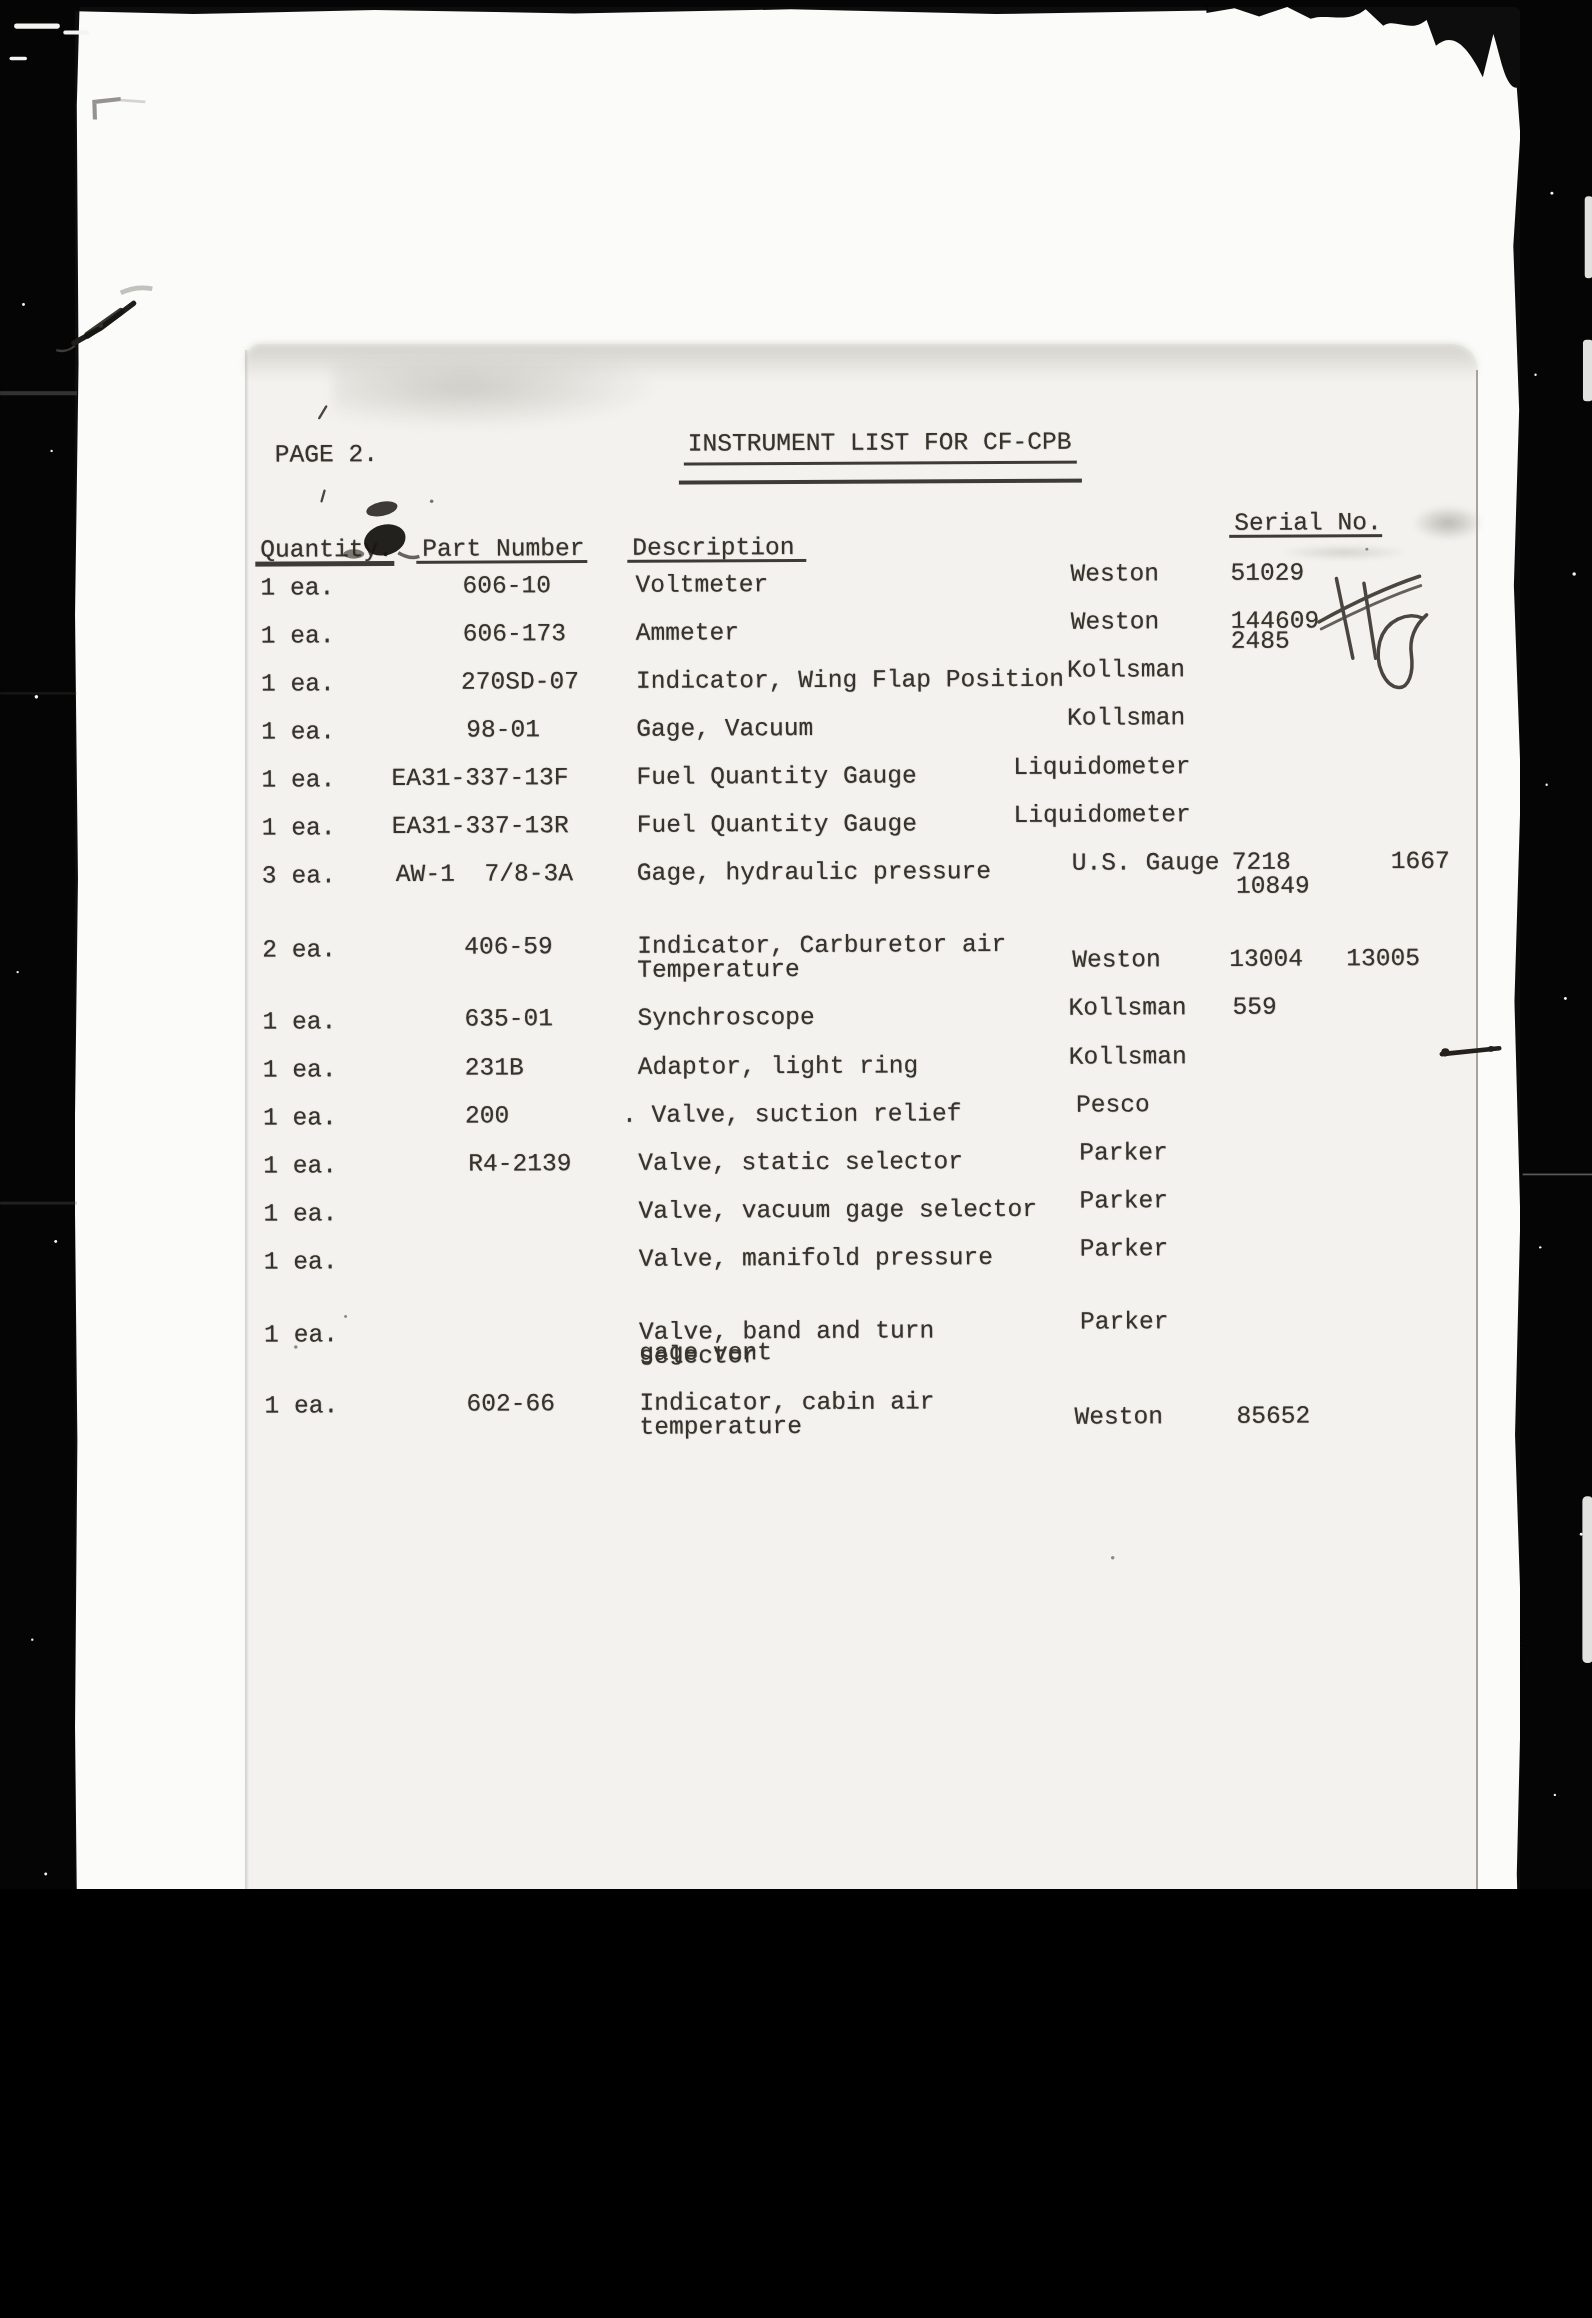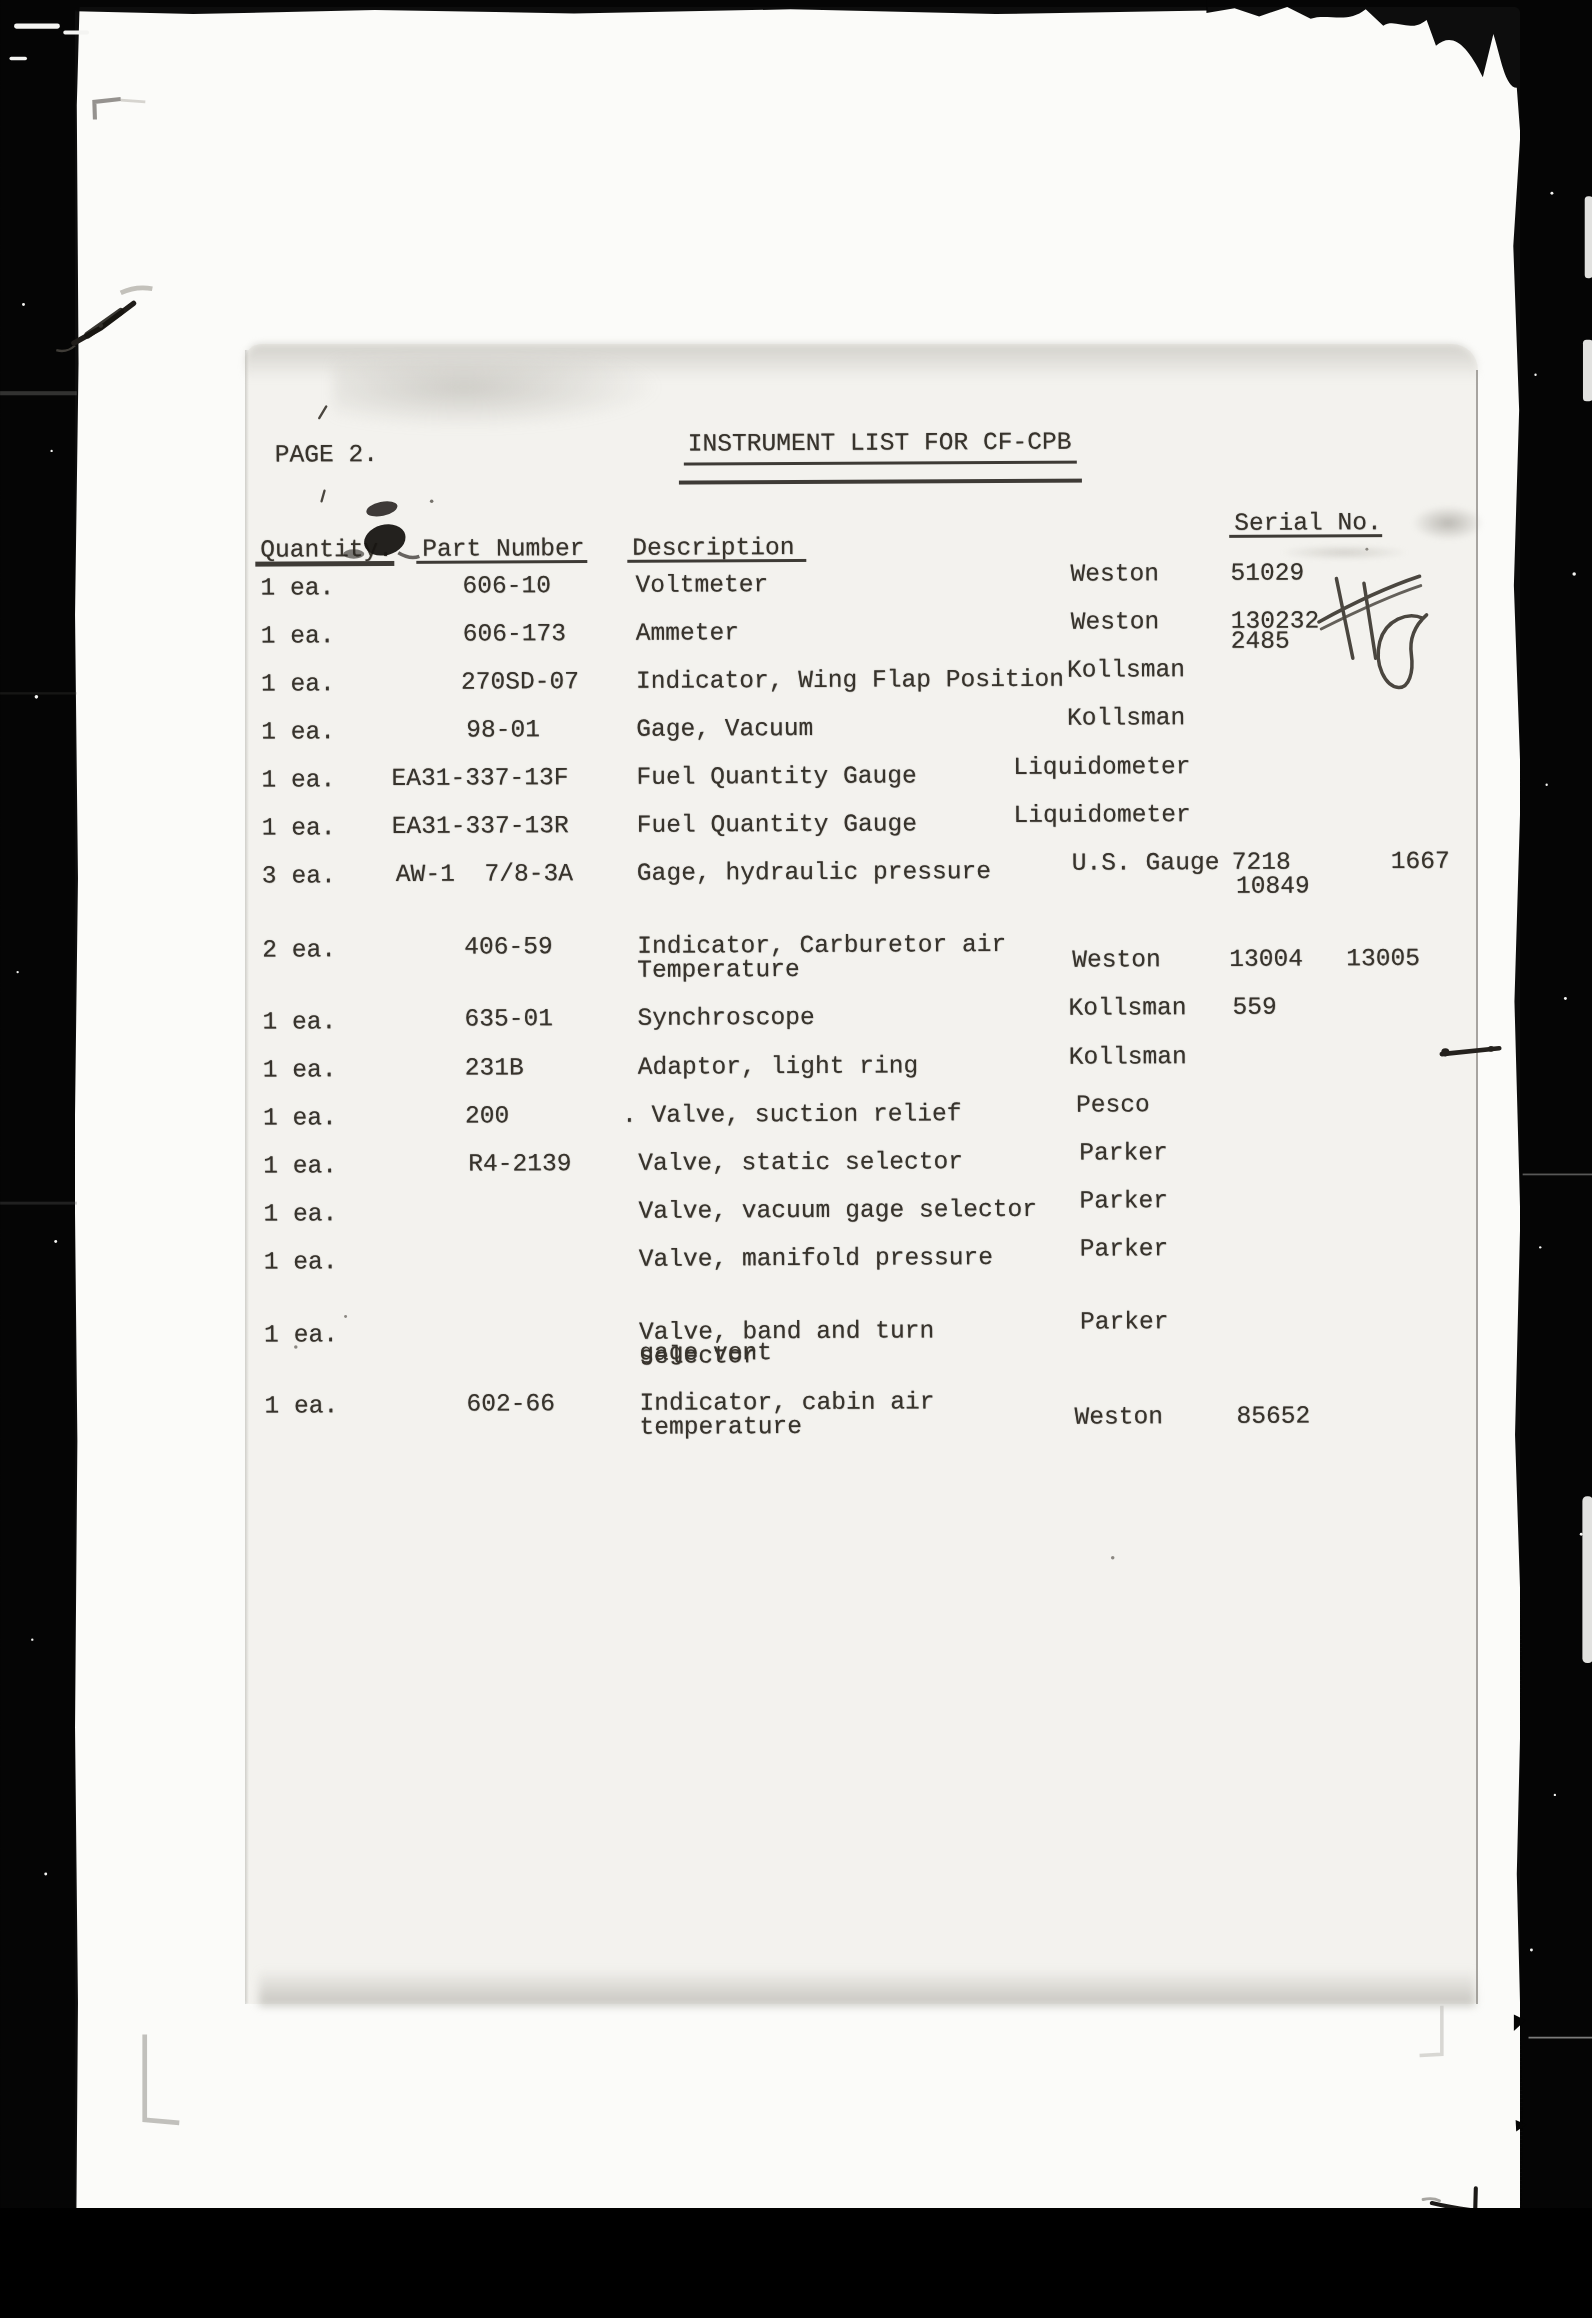--- a/index.html
+++ b/index.html
@@ -1,17 +1,17 @@
 <!DOCTYPE html>
 <html style="font-size:9.4px"><head>
 <meta charset="utf-8">
 <style>
   html,body{margin:0;padding:0;background:#000;}
   #canvas{
-    position:relative;width:1593px;height:2208px;overflow:hidden;
+    position:relative;width:1593px;height:1889px;overflow:hidden;
     background:repeating-linear-gradient(180deg,#040404 0px,#040404 2.9px,#0b0b0b 3.5px,#040404 4.1px);
     font-family:"Liberation Mono","DejaVu Sans Mono",monospace;
   }
   #backing{
     position:absolute;left:75px;top:7px;width:1445px;height:2235px;
     background:#fbfbf9;border-radius:5.9px;
   }
   #paper{
     position:absolute;left:245px;top:344px;width:1233px;height:1660px;
     background:#f3f2ee;border-radius:16.4px 26px 4.7px 4.7px;
@@ -80,21 +80,21 @@
           <span class="tw" style="left: 465px; top: 573px;">606-10</span>
           <span class="tw" style="left: 638px; top: 573px;">Voltmeter</span>
           <span class="tw" style="left: 1073px; top: 564px;">Weston</span>
           <span class="tw" style="left: 1233px; top: 564px;">51029</span>
         </div>
         <div class="row">
           <span class="tw" style="left: 263px; top: 622px;">1 ea.</span>
           <span class="tw" style="left: 465px; top: 621px;">606-173</span>
           <span class="tw" style="left: 638px; top: 621px;">Ammeter</span>
           <span class="tw" style="left: 1073px; top: 612px;">Weston</span>
-          <span class="tw" style="left: 1233px; top: 612px;">130232</span>
+          <span class="tw" style="left: 1233px; top: 612px;">144609</span>
         </div>
         <div class="row">
           <span class="tw" style="left: 263px; top: 670px;">1 ea.</span>
           <span class="tw" style="left: 463px; top: 669px;">270SD-07</span>
           <span class="tw" style="left: 638px; top: 669px;">Indicator, Wing Flap Position</span>
           <span class="tw" style="left: 1069px; top: 660px;">Kollsman</span>
           <span class="tw" style="left: 1233px; top: 632px;">2485</span>
         </div>
         <div class="row">
           <span class="tw" style="left: 263px; top: 718px;">1 ea.</span>

